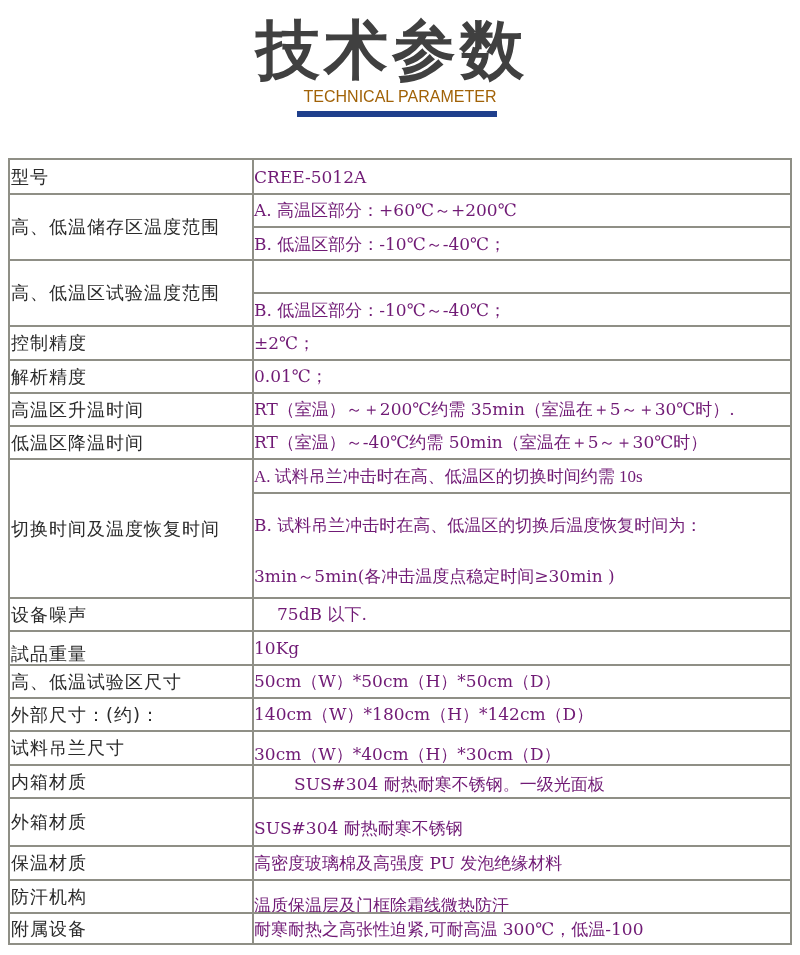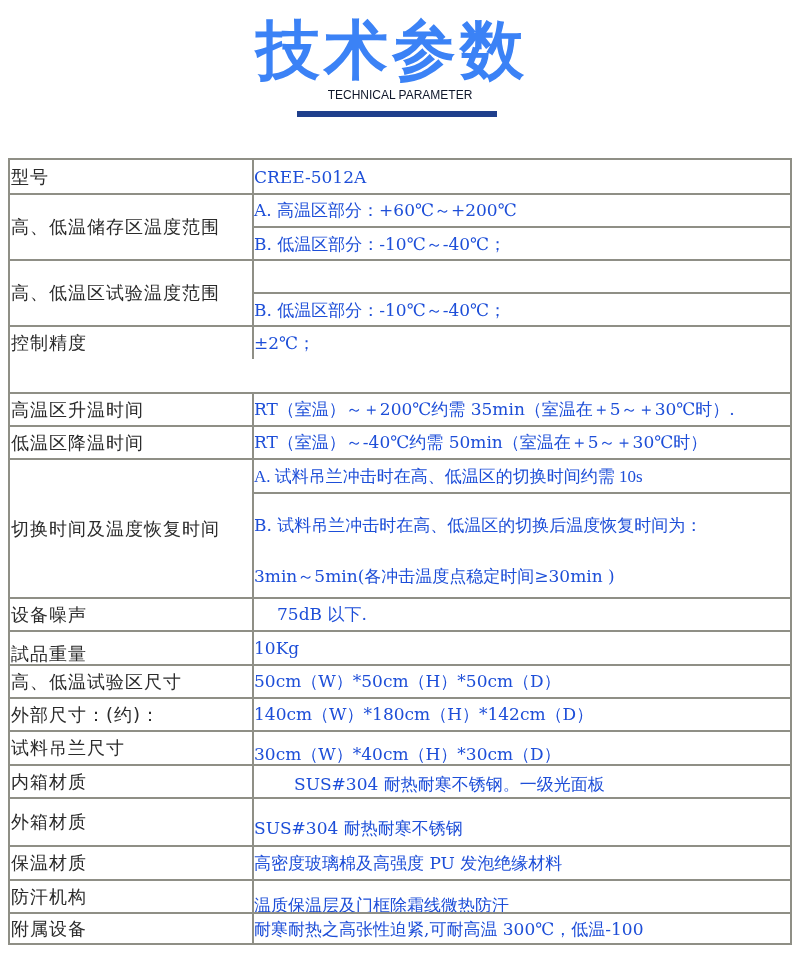--- a/index.html
+++ b/index.html
@@ -1,26 +1,26 @@
 <!DOCTYPE html>
 <html><head>
 <meta charset="utf-8">
 <style>
   html, body { margin: 0; padding: 0; background: #ffffff; }
   body { width: 800px; height: 955px; position: relative; overflow: hidden; font-family: "DejaVu Sans", sans-serif; color: #2a2a2a; }
   .header { position: absolute; left: 0; top: 0; width: 800px; height: 130px; text-align: center; }
-  .title { position: absolute; left: 0; right: 16px; top: 14px; font-size: 64px; font-weight: bold; color: #3b82f6; letter-spacing: 4px; line-height: 72px; font-family: "DejaVu Sans", sans-serif; }
-  .subtitle { position: absolute; left: 0; right: 0; top: 88px; font-size: 12px; color: #0f172a; font-family: "Liberation Sans", sans-serif; letter-spacing: 0px; }
+  .title { position: absolute; left: 0; right: 16px; top: 14px; font-size: 64px; font-weight: bold; color: #404040; letter-spacing: 4px; line-height: 72px; font-family: "DejaVu Sans", sans-serif; }
+  .subtitle { position: absolute; left: 0; right: 0; top: 88px; font-size: 16px; color: #a16207; font-family: "Liberation Sans", sans-serif; letter-spacing: 0px; }
   .underline { position: absolute; left: 297px; top: 111px; width: 200px; height: 6px; background: #1f3f8c; }
   .table { position: absolute; left: 8px; top: 158px; width: 784px; border: 2px solid #8f8f86; box-sizing: border-box; }
   .row { position: absolute; left: 0; width: 780px; border-top: 2px solid #8f8f86; box-sizing: border-box; }
   .row.first { border-top: none; }
   .cell-label { position: absolute; left: 0; top: 0; bottom: 0; width: 241px; border-right: 2px solid #8f8f86; display: flex; align-items: center; font-size: 18px; color: #2b2b2b; padding-left: 1px; white-space: nowrap; letter-spacing: 1px; }
   .cell-value { position: absolute; left: 243px; top: 0; bottom: 0; right: 0; }
-  .line { position: absolute; left: 0; right: 0; display: flex; align-items: center; font-family: "DejaVu Serif", serif; font-size: 17px; color: #1d4ed8; white-space: nowrap; padding-left: 1px; }
+  .line { position: absolute; left: 0; right: 0; display: flex; align-items: center; font-family: "DejaVu Serif", serif; font-size: 17px; color: #701a75; white-space: nowrap; padding-left: 1px; }
   .line.sep { border-top: 2px solid #8f8f86; }
 </style>
 </head>
 <body>
 
 <div class="header">
   <div class="title">技术参数</div>
   <div class="subtitle">TECHNICAL PARAMETER</div>
   <div class="underline"></div>
 </div>
@@ -49,20 +49,26 @@
     </div>
   </div>
 
   <div class="row" style="top:165px; height:34px;">
     <div class="cell-label">控制精度</div>
     <div class="cell-value">
       <div class="line" style="top:0;height:32px;">±2℃；</div>
     </div>
   </div>
 
+  <div class="row" style="top:199px; height:33px;">
+    <div class="cell-label">解析精度</div>
+    <div class="cell-value">
+      <div class="line" style="top:0;height:31px;">0.01℃；</div>
+    </div>
+  </div>
 
   <div class="row" style="top:232px; height:33px;">
     <div class="cell-label">高温区升温时间</div>
     <div class="cell-value">
       <div class="line" style="top:0;height:31px;">RT（室温）～＋200℃约需 35min（室温在＋5～＋30℃时）.</div>
     </div>
   </div>
 
   <div class="row" style="top:265px; height:33px;">
     <div class="cell-label">低温区降温时间</div>

